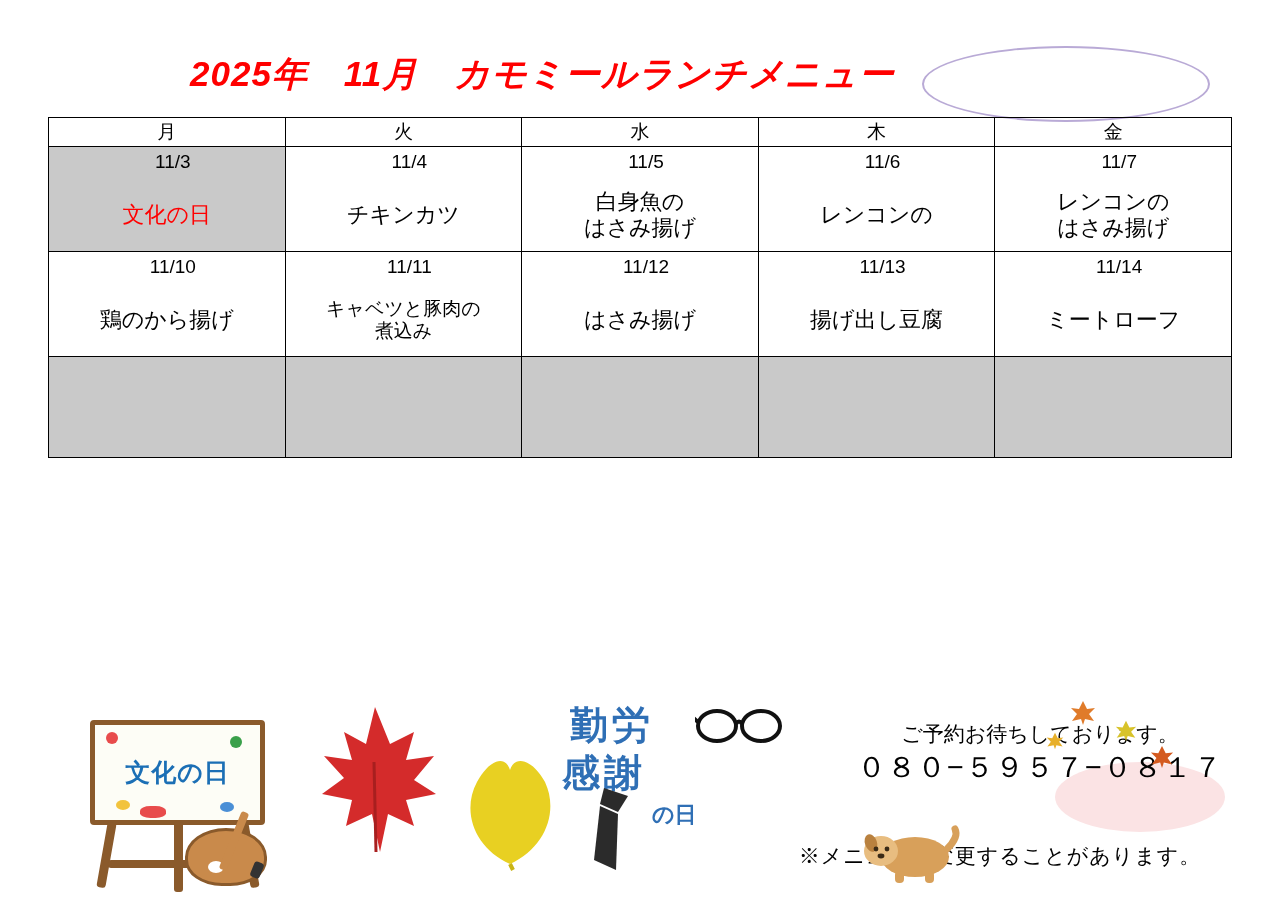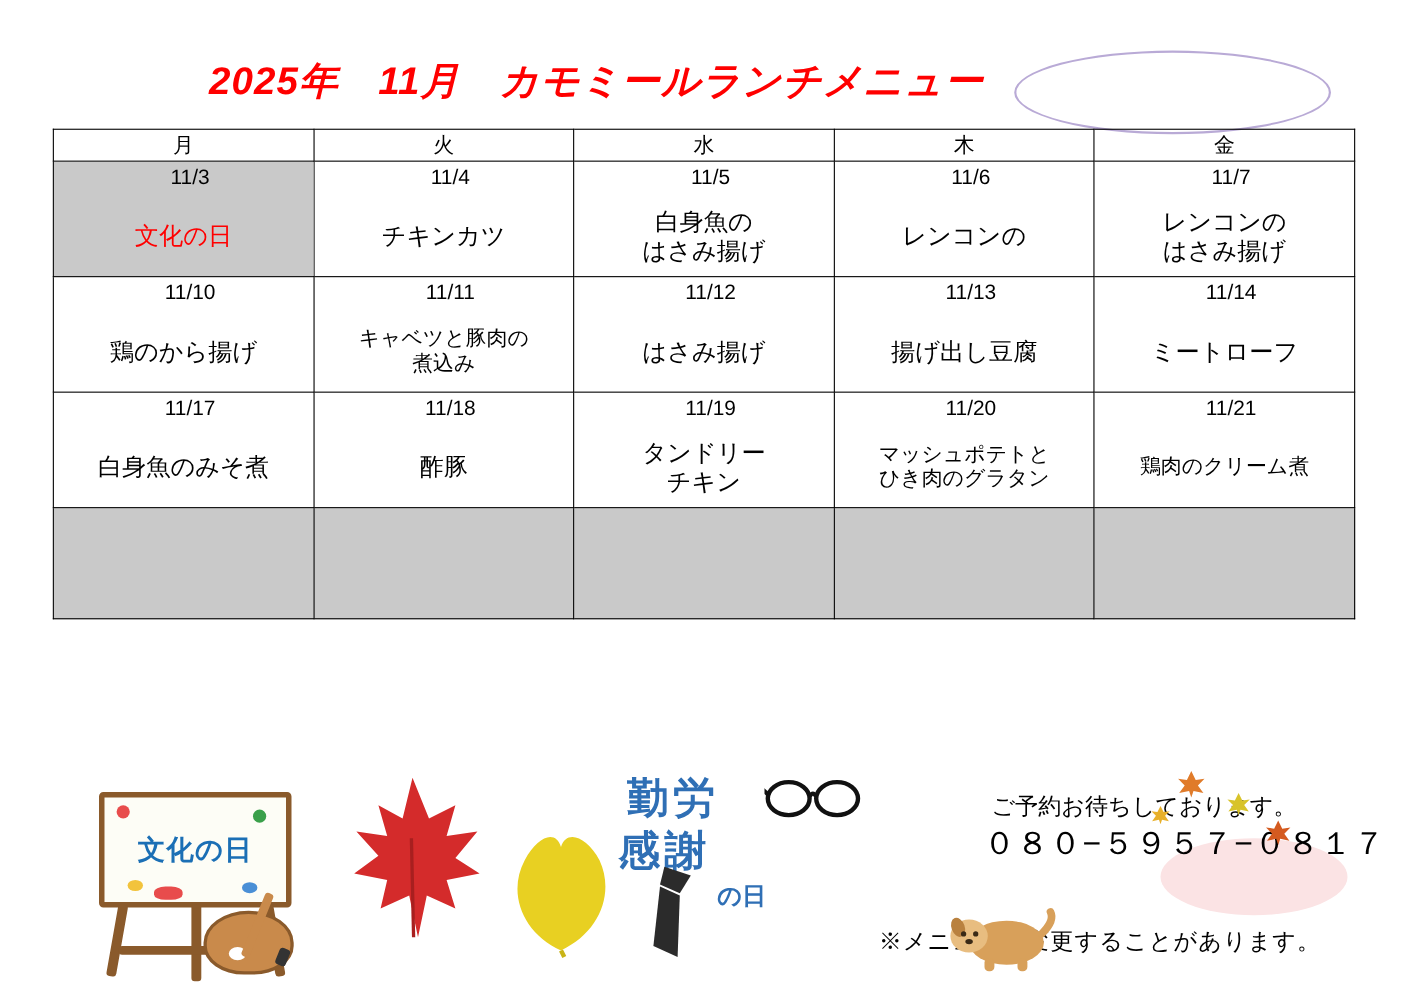--- a/index.html
+++ b/index.html
@@ -235,21 +235,21 @@
   .contact {
     position: absolute;
     left: 820px;
     top: 30px;
     width: 440px;
     text-align: center;
     line-height: 1.35;
   }
   .contact .l1 { font-size: 21px; }
   .contact .l2 { font-size: 21px; }
-  .contact .l3 { font-size: 29px; letter-spacing: 1px; text-align: right; }
+  .contact .l3 { font-size: 29px; letter-spacing: 1px; }
   .note {
     position: absolute;
     left: 740px;
     top: 152px;
     width: 520px;
     text-align: center;
     font-size: 21px;
     letter-spacing: 1px;
   }
   .blush {
@@ -327,44 +327,20 @@
       <td class="cell">
         <div class="date center">11/13</div>
         <div class="dish">揚げ出し豆腐</div>
       </td>
       <td class="cell">
         <div class="date center">11/14</div>
         <div class="dish">ミートローフ</div>
       </td>
     </tr>
 
-    <tr>
-      <td class="cell">
-        <div class="date center">11/17</div>
-        <div class="dish">白身魚のみそ煮</div>
-      </td>
-      <td class="cell">
-        <div class="date center">11/18</div>
-        <div class="dish">酢豚</div>
-      </td>
-      <td class="cell">
-        <div class="date center">11/19</div>
-        <div class="dish">タンドリー
-チキン</div>
-      </td>
-      <td class="cell">
-        <div class="date center">11/20</div>
-        <div class="dish small">マッシュポテトと
-ひき肉のグラタン</div>
-      </td>
-      <td class="cell">
-        <div class="date center">11/21</div>
-        <div class="dish small">鶏肉のクリーム煮</div>
-      </td>
-    </tr>
 
 
     <tr class="blank">
       <td></td>
       <td></td>
       <td></td>
       <td></td>
       <td></td>
     </tr>
   </tbody>

